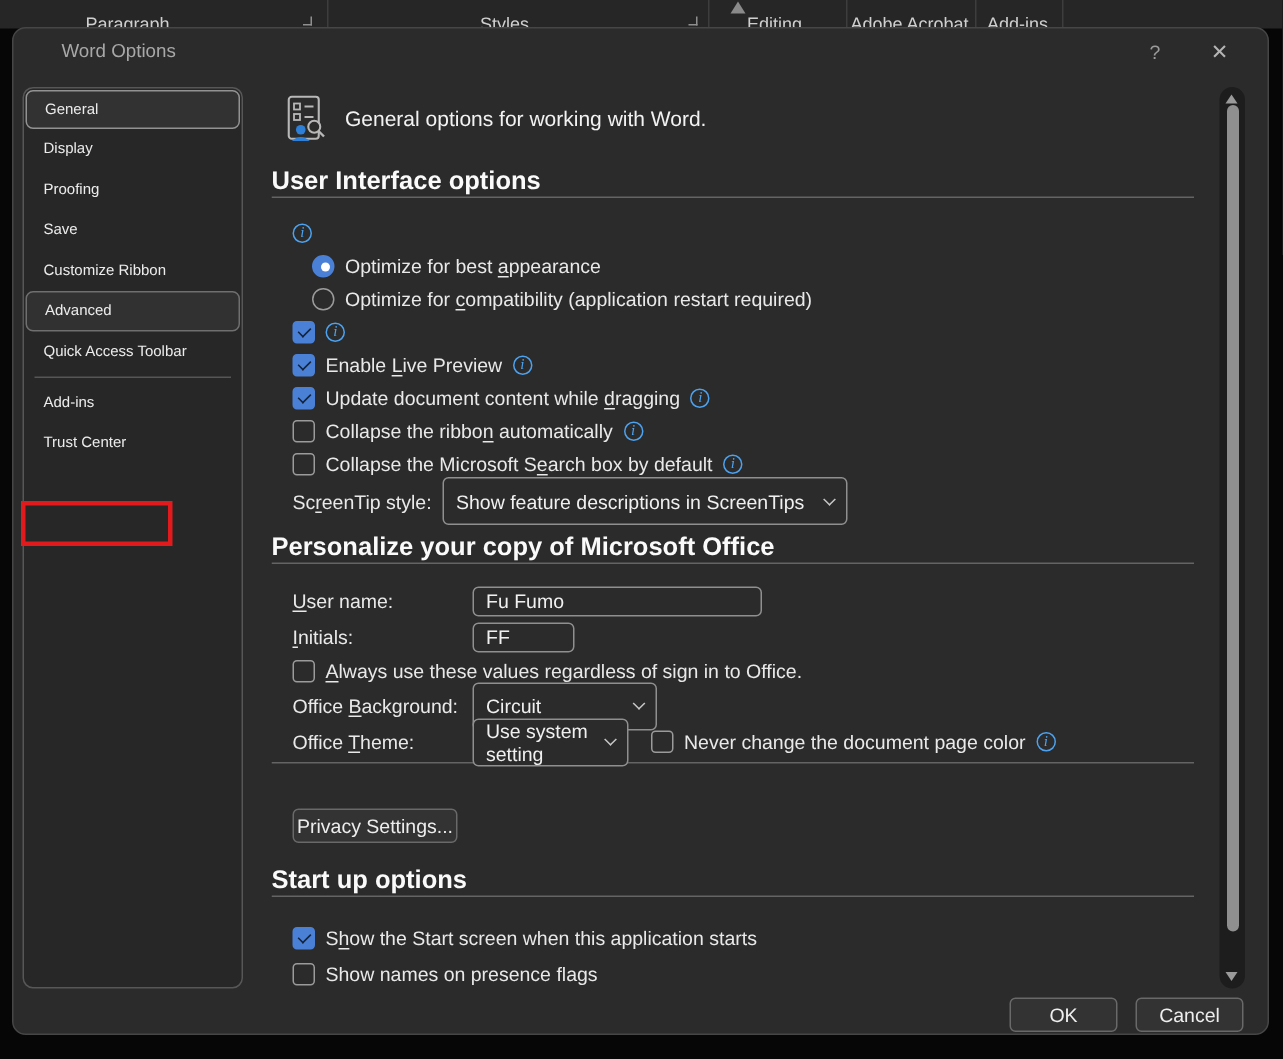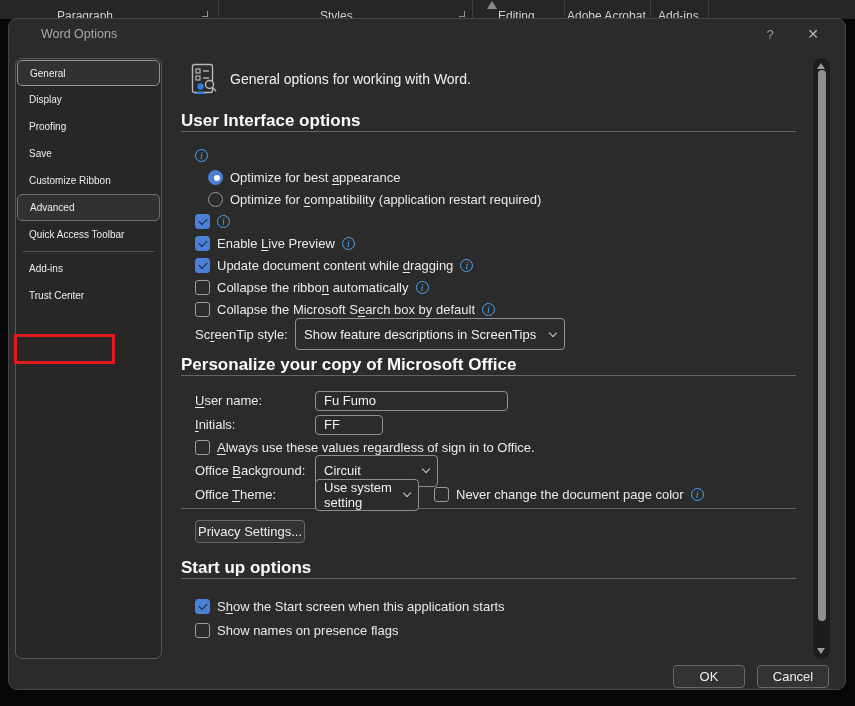--- a/index.html
+++ b/index.html
@@ -67,21 +67,21 @@
           transform:rotate(45deg); margin:-3px 0 0 10px; flex:none; }
 
   .ti { height:20px; border:1px solid #8f8f8f; border-radius:4px; background:transparent;
         color:#f0f0f0; font-size:13px; padding:0 8px; font-family:"Liberation Sans", sans-serif; }
 
   .flabel { width:113px; flex:none; }
   .flabel.tip { width:93px; }
 
   .btn { display:inline-flex; align-items:center; justify-content:center; height:23px;
          border:1px solid #696969; border-radius:4px; background:#333333; color:#ededed; font-size:13px; }
-  .btn.privacy { width:110px; margin:11px 0 0 14px; }
+  .btn.privacy { width:110px; margin:30px 0 0 14px; }
   .ok-btn, .cancel-btn { position:absolute; width:72px; top:646px; }
   .ok-btn { left:664px; } .cancel-btn { left:748px; }
 
   
   .scroll { position:absolute; right:15px; top:39px; width:17px; height:601px; background:#1d1d1d; border-radius:9px; }
   .sc-up   { position:absolute; left:4px; top:5px; width:0; height:0;
              border-left:4.5px solid transparent; border-right:4.5px solid transparent; border-bottom:6px solid #9a9a9a; }
   .sc-down { position:absolute; left:4px; bottom:5px; width:0; height:0;
              border-left:4.5px solid transparent; border-right:4.5px solid transparent; border-top:6px solid #9a9a9a; }
   .sc-thumb { position:absolute; left:4.5px; top:12px; width:8px; height:551px; background:#8f8f8f; border-radius:4px; }

